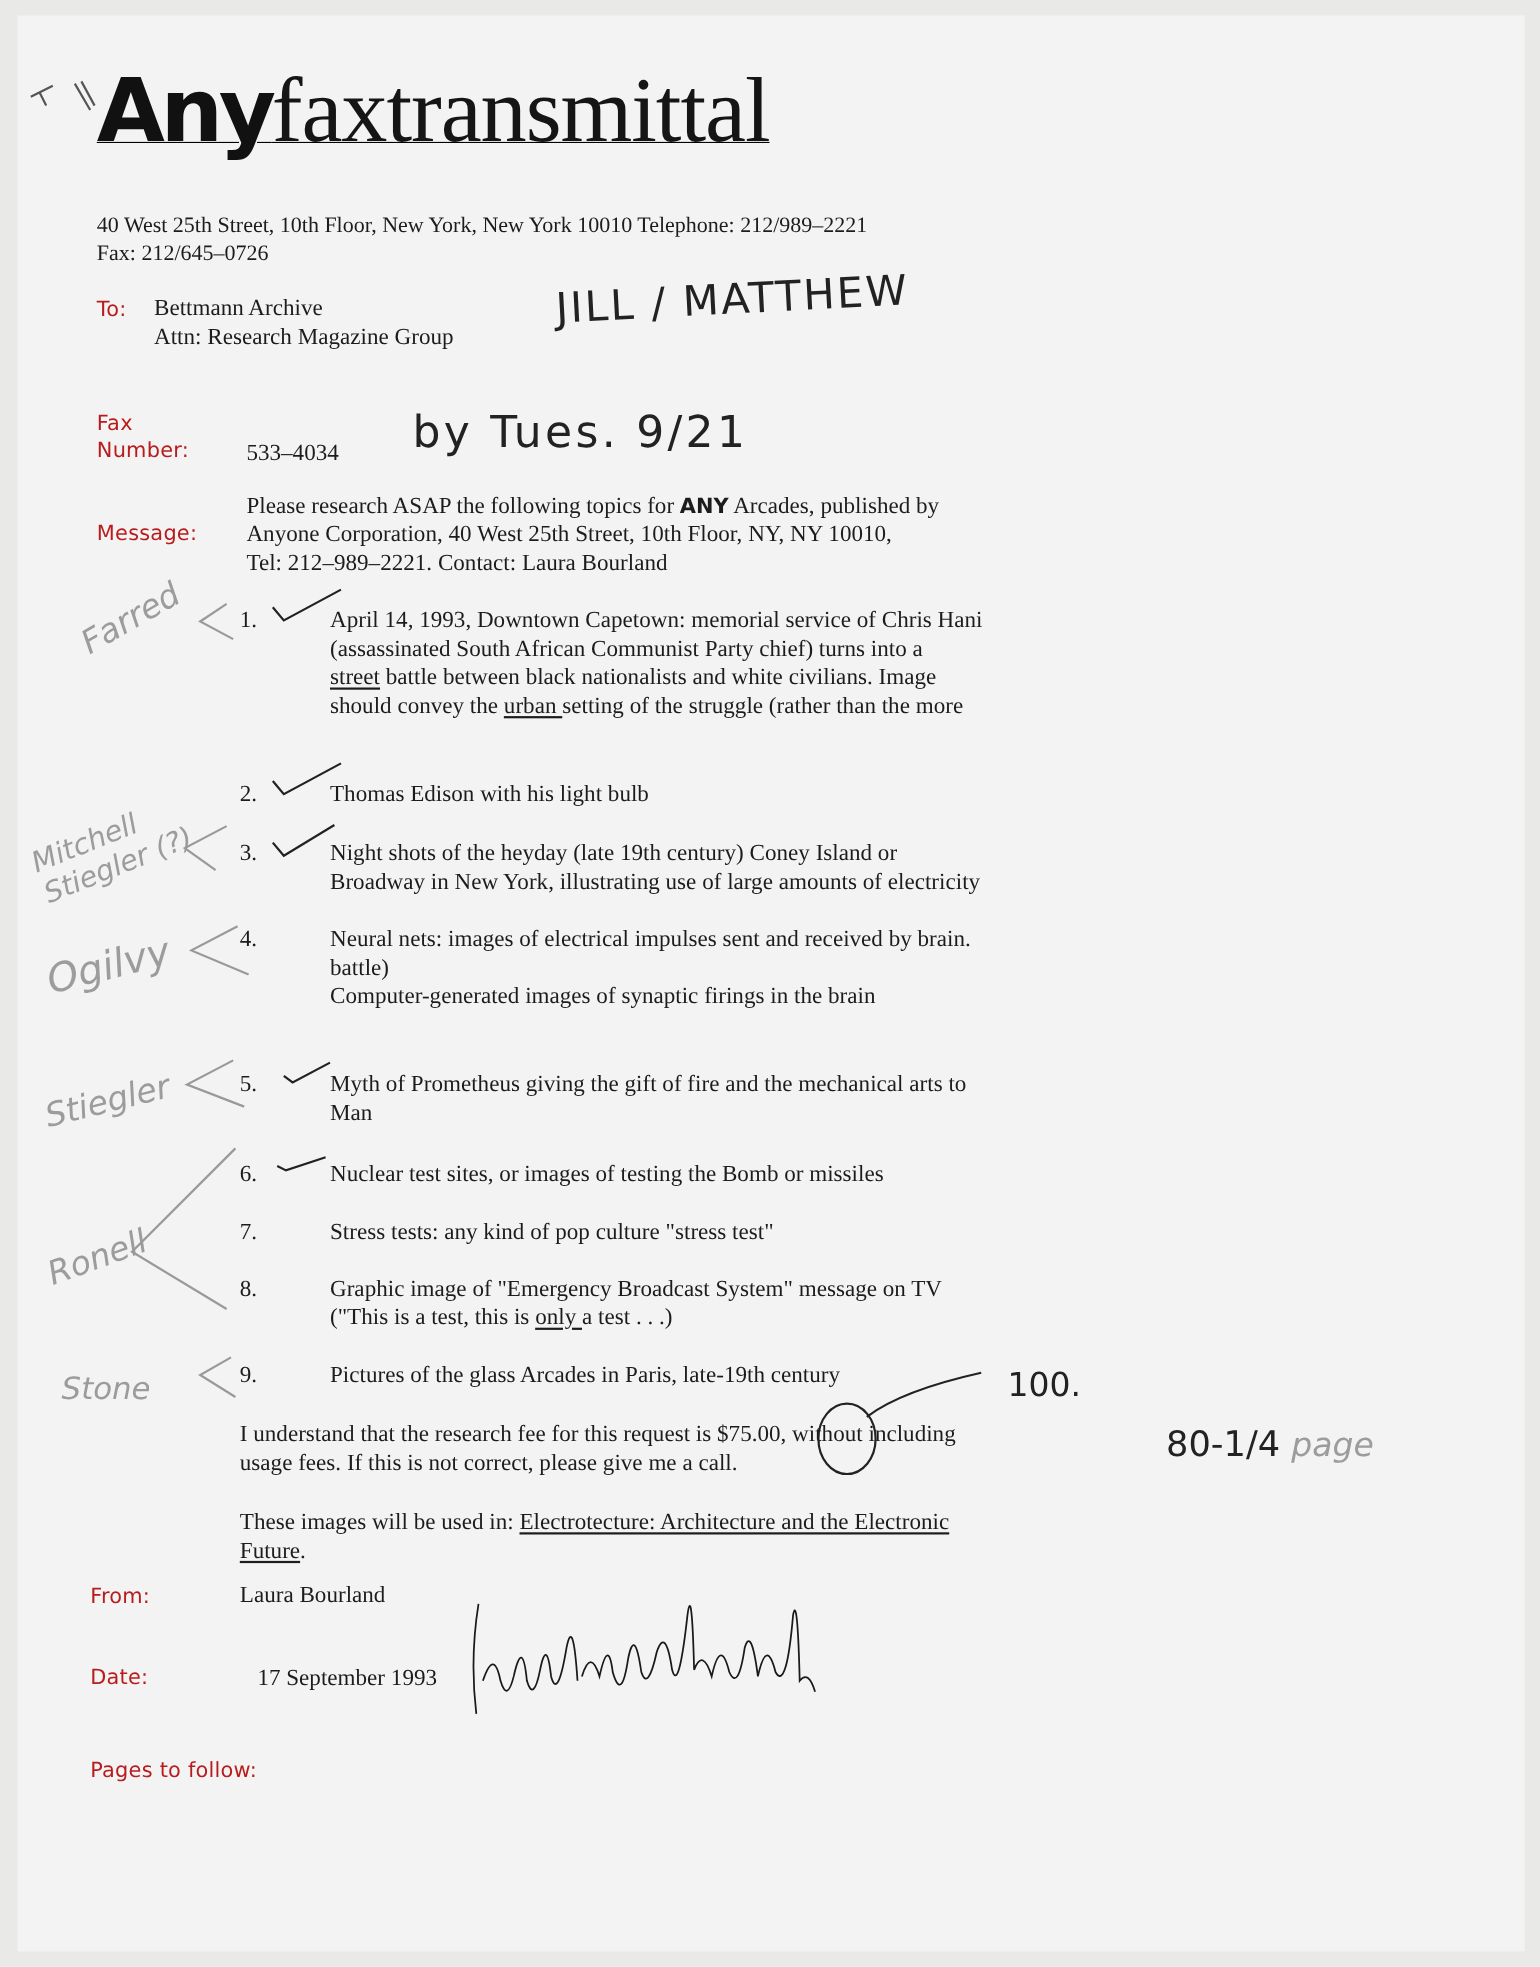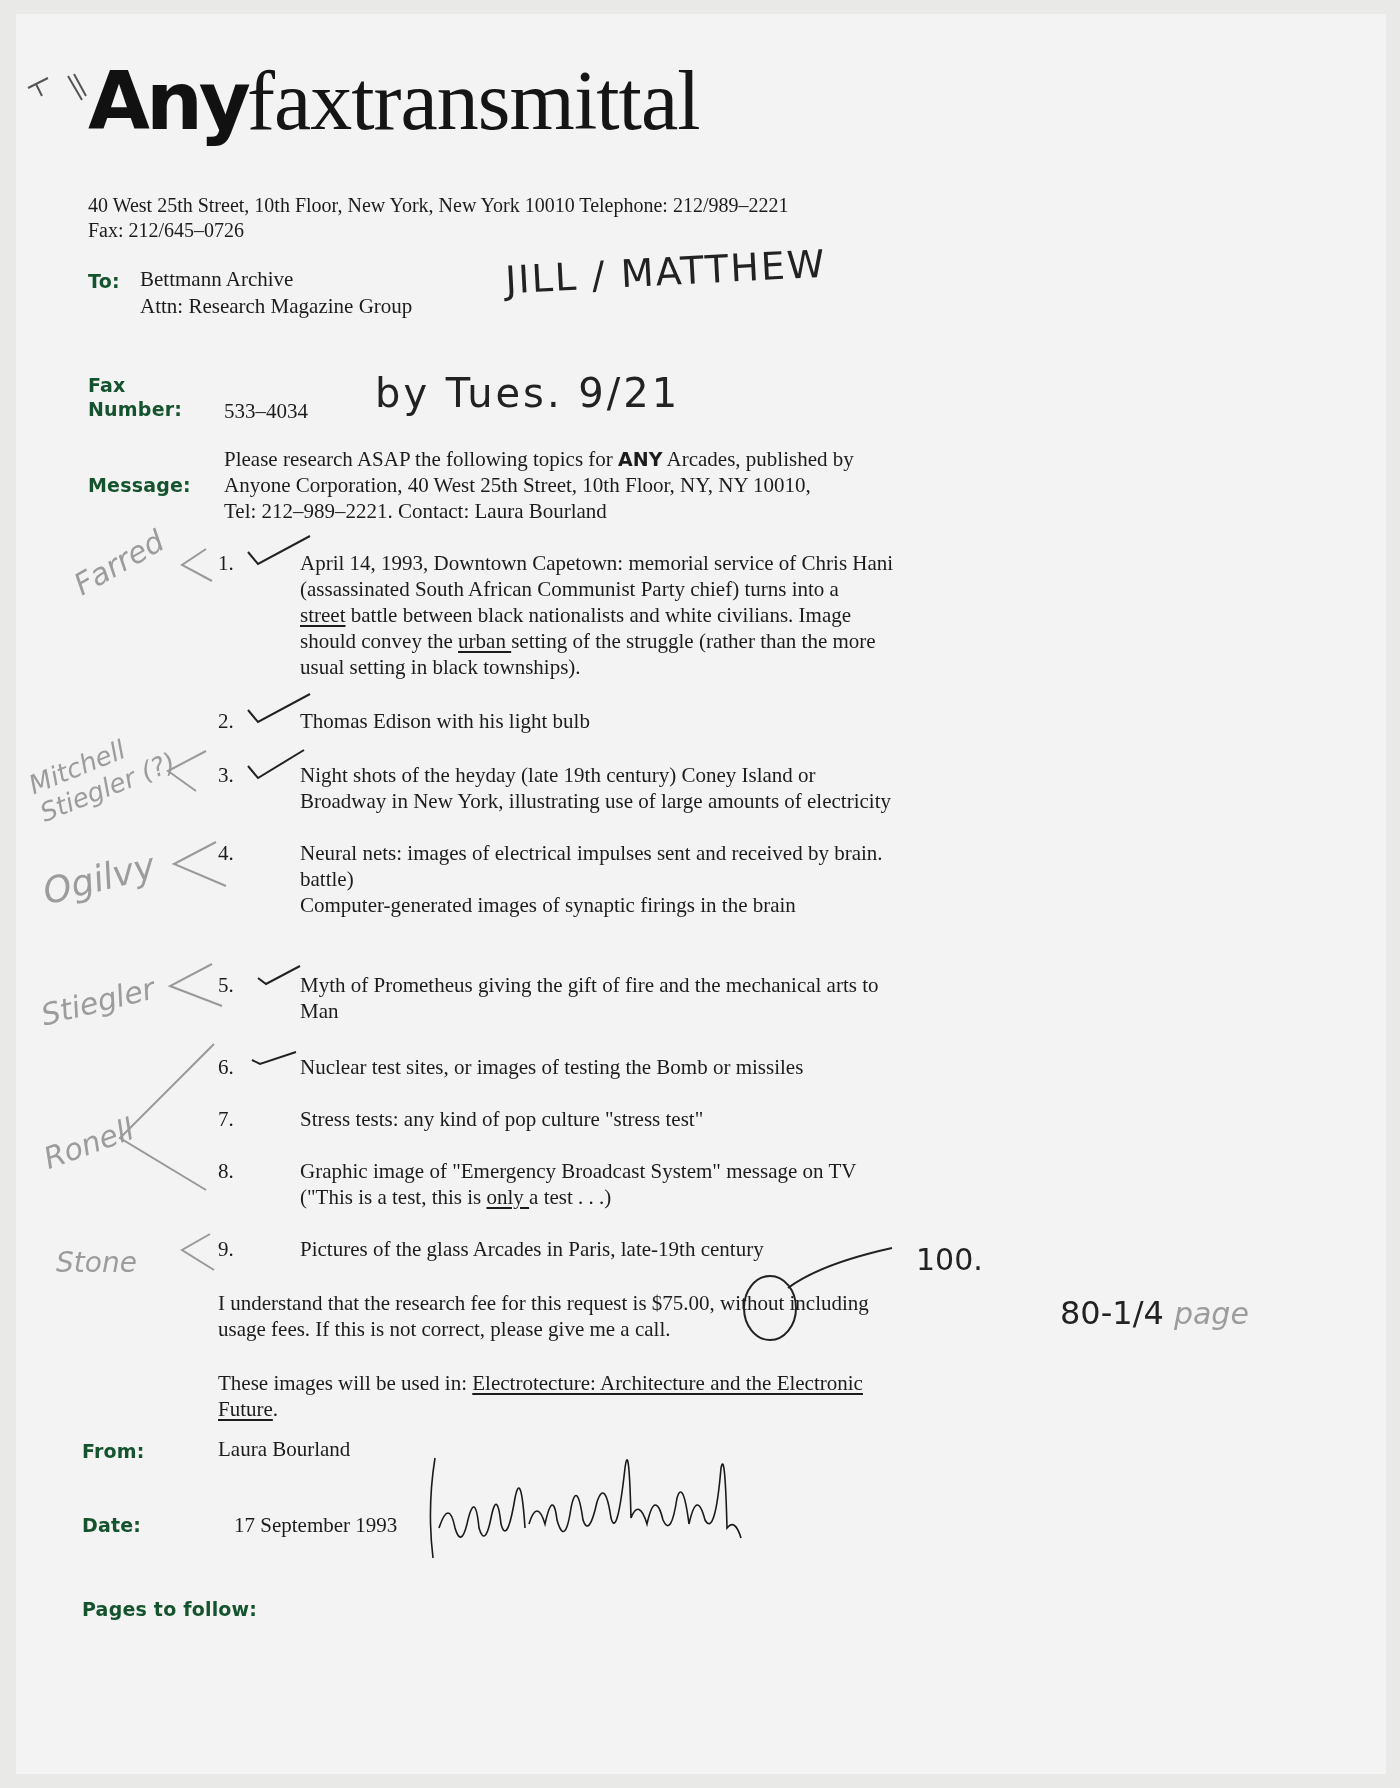--- a/index.html
+++ b/index.html
@@ -1,39 +1,39 @@
 <!DOCTYPE html>
 <html><head>
 <meta charset="utf-8">
 <style>
   html,body{margin:0;padding:0;}
   body{width:1400px;height:1788px;background:#e9e9e7;position:relative;overflow:hidden;font-family:"DejaVu Serif",serif;}
   .paper{position:absolute;left:16px;top:14px;width:1370px;height:1760px;background:#f3f3f4;}
   .abs{position:absolute;}
-  .label{font-family:"DejaVu Sans",sans-serif;font-weight:bold;font-size:19px;color:#14532d;letter-spacing:0.2px;}
+  .label{font-family:"DejaVu Sans",sans-serif;font-weight:normal;font-size:19px;color:#b91c1c;letter-spacing:0.2px;}
   .body-text{font-family:"Liberation Serif",serif;font-size:21px;line-height:26px;color:#1c1c1c;}
   .title-any{font-family:"DejaVu Sans",sans-serif;font-weight:900;font-size:80px;letter-spacing:-4px;color:#111;}
   .title-rest{font-family:"Liberation Serif",serif;font-size:84px;color:#151515;letter-spacing:-1px;}
   .hand{font-family:"DejaVu Sans",sans-serif;color:#222;}
   .pencil{font-family:"DejaVu Sans",sans-serif;color:#9c9c9c;font-style:italic;}
   u{text-decoration:underline;text-underline-offset:3px;}
   .item-num{position:absolute;left:218px;}
   .item-text{position:absolute;left:300px;width:700px;}
 </style>
 </head>
 <body>
 
 <div class="paper"></div>
 
 <div class="abs" style="left:26px;top:66px;width:70px;height:40px;">
   <svg width="70" height="40">
       <path d="M2 22 L22 12 M10 18 L16 30 M42 10 L56 34 M48 8 L60 30" stroke="#555" stroke-width="2" fill="none"></path>
     </svg>
 </div>
-<div class="abs" style="left:88px;top:52px;white-space:nowrap;">
+<div class="abs" style="left:88px;top:52px;white-space:nowrap;text-decoration:underline;">
   <span class="title-any">Any</span><span class="title-rest">faxtransmittal</span>
 </div>
 <div class="abs body-text" style="left:88px;top:192px;font-size:20px;">40 West 25th Street, 10th Floor, New York, New York 10010  Telephone: 212/989–2221</div>
 <div class="abs body-text" style="left:88px;top:217px;font-size:20px;">Fax: 212/645–0726</div>
 
 <div class="abs label" style="left:88px;top:270px;">To:</div>
 <div class="abs body-text" style="left:140px;top:266px;">Bettmann Archive</div>
 <div class="abs body-text" style="left:140px;top:293px;">Attn: Research Magazine Group</div>
 <div class="abs hand" style="left:505px;top:250px;font-size:38px;letter-spacing:2px;transform:rotate(-3deg);">JILL / MATTHEW</div>
 
@@ -55,21 +55,20 @@
     </svg></div>
 <div class="item-num body-text" style="top:550px;">1.</div>
 <div class="abs" style="left:244px;top:532px;"><svg width="70" height="40">
       <path d="M4 20 L14 32 L66 4" stroke="#222" stroke-width="2" fill="none"></path>
     </svg></div>
 <div class="item-text body-text" style="top:550px;">
   <div>April 14, 1993, Downtown Capetown: memorial service of Chris Hani</div>
   <div>(assassinated South African Communist Party chief) turns into a</div>
   <div><u>street</u><span> battle between black nationalists and white civilians.  Image</span></div>
   <div><span>should convey the </span><u>urban </u><span>setting of the struggle (rather than the more</span></div>
-  <div>usual setting in black townships).</div>
 </div>
 
 <div class="item-num body-text" style="top:708px;">2.</div>
 <div class="abs" style="left:244px;top:690px;"><svg width="70" height="40">
       <path d="M4 20 L14 32 L66 4" stroke="#222" stroke-width="2" fill="none"></path>
     </svg></div>
 <div class="item-text body-text" style="top:708px;">
   <div>Thomas Edison with his light bulb</div>
 </div>
 

